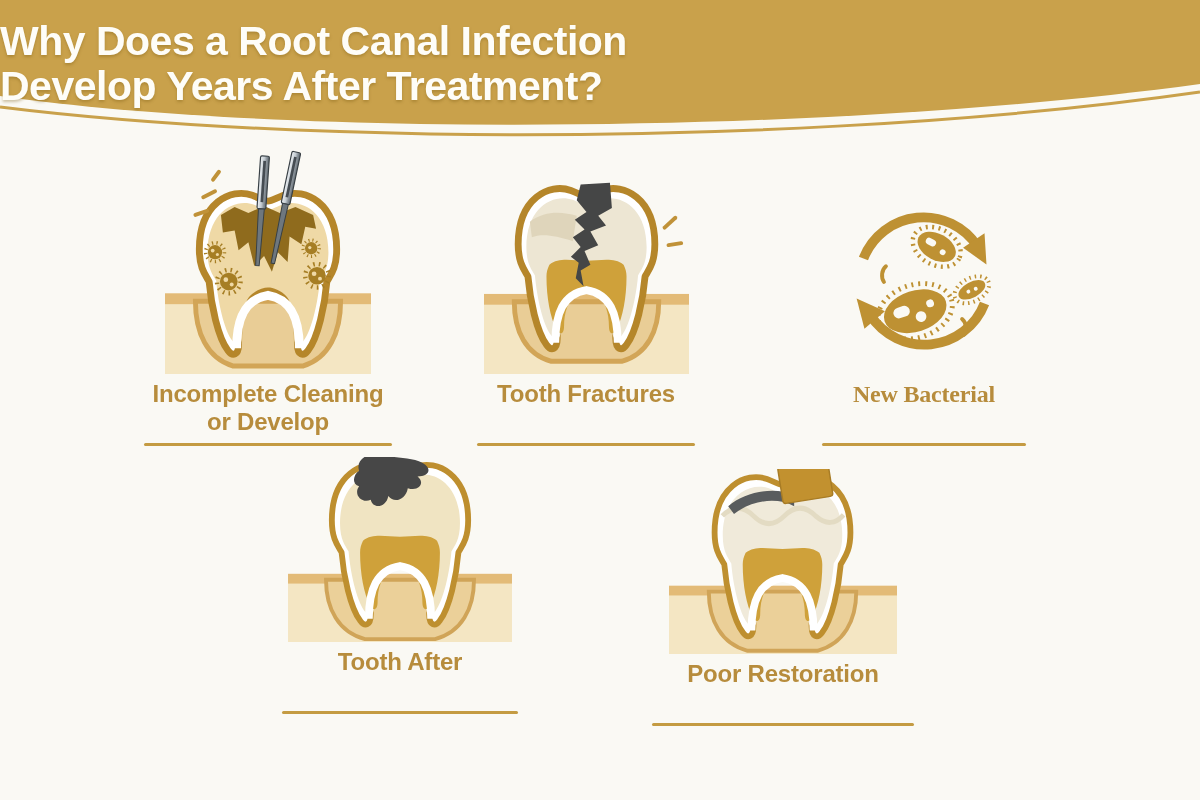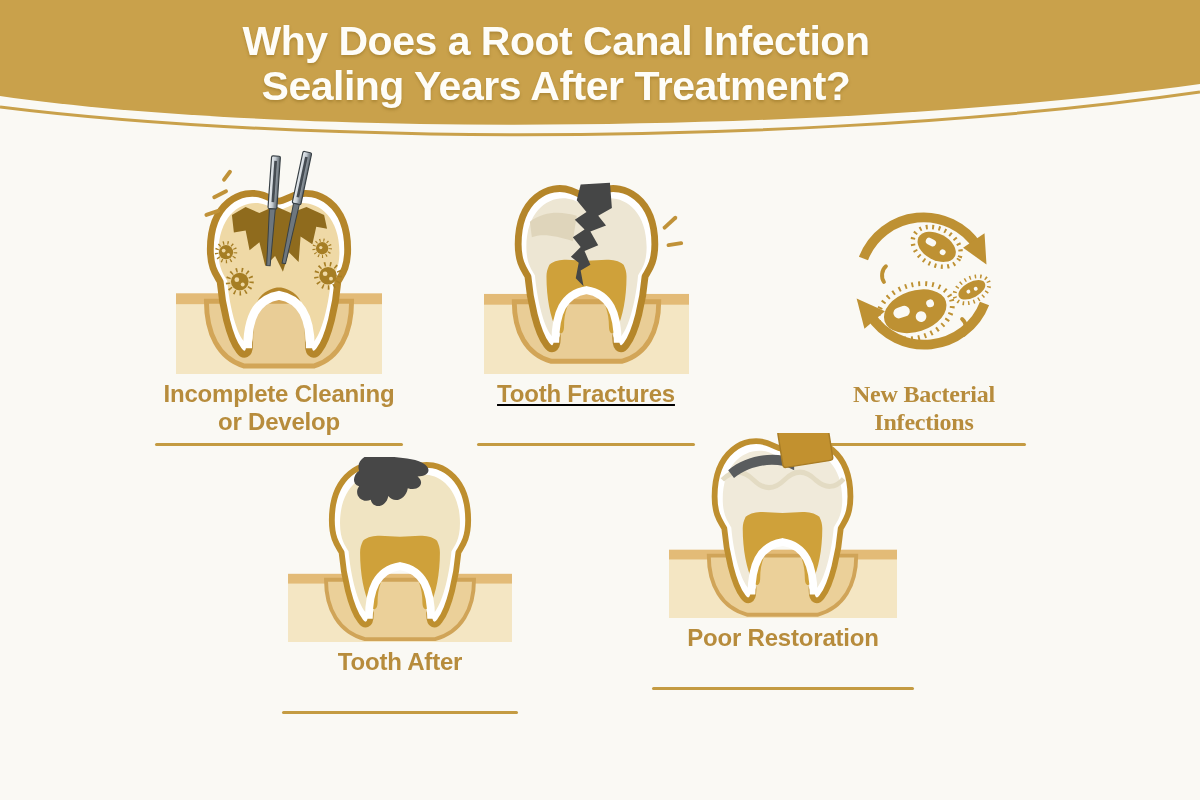--- a/index.html
+++ b/index.html
@@ -6,59 +6,59 @@
   body{
     width:1200px;height:800px;
     background:#FAF9F4;
     font-family:"Liberation Sans",sans-serif;
     overflow:hidden;
   }
   .canvas{position:relative;width:1200px;height:800px;}
   .banner-svg{position:absolute;top:0;left:0;display:block;}
   .title{
     position:absolute;top:19px;left:0;width:1112px;
-    text-align:center;color:#FEFDF8;font-weight:bold;
+    text-align:left;color:#FEFDF8;font-weight:bold;
     font-size:41px;line-height:45px;letter-spacing:-0.5px;
     text-shadow:0 2px 3px rgba(120,88,18,0.35);
   }
   .item{position:absolute;display:flex;flex-direction:column;align-items:center;}
   .icon-box{display:flex;align-items:flex-end;justify-content:center;}
   .row1 .icon-box{height:226px;}
   .row2 .icon-box{height:190px;}
   .label{
     margin-top:6px;text-align:center;font-weight:bold;
     font-size:24px;line-height:28px;color:#B78C3C;letter-spacing:-0.2px;
     min-height:56px;
   }
   .rule{height:3px;background:#C49B42;margin-top:7px;border-radius:2px;}
-  #item-1{left:129px;top:148px;width:300px;}
-  #item-2{left:436px;top:148px;width:300px;text-decoration:underline;}
+  #item-1{left:118px;top:148px;width:300px;}
+  #item-2{left:436px;top:148px;width:300px;}
   #item-3{left:774px;top:148px;width:300px;font-family:Liberation Serif, serif;}
   #item-4{left:250px;top:452px;width:300px;}
-  #item-5{left:633px;top:428px;width:300px;}
+  #item-5{left:633px;top:464px;width:300px;}
   #item-1 .rule{width:248px;}
   #item-2 .rule{width:218px;}
   #item-3 .rule{width:204px;}
   #item-4 .rule{width:236px;}
   #item-5 .rule{width:262px;}
   #item-3 svg{margin-bottom:10px;}
   svg{display:block;}
 </style>
 </head>
 <body>
 
 <div class="canvas">
 
   <svg class="banner-svg" width="1200" height="145" viewBox="0 0 1200 145">
     <path d="M0,0 H1200 V84 C980,114 700,128 420,124 C260,121 110,112 0,96 Z" fill="#C9A14B"></path>
     <path d="M0,107 C120,122 270,131 430,134 C705,138 985,123 1200,92" fill="none" stroke="#C9A14B" stroke-width="3"></path>
   </svg>
   <div class="title">
     <div>Why Does a Root Canal Infection</div>
-    <div>Sealing Years After Treatment?</div>
+    <div>Develop Years After Treatment?</div>
   </div>
 
   <div class="item row1" id="item-1">
     <div class="icon-box">
       <svg width="206" height="226" viewBox="0 0 210 230">
         <defs>
           <linearGradient id="metalGrad" x1="0" y1="0" x2="1" y2="0">
             <stop offset="0" stop-color="#EDF1F4"></stop>
             <stop offset="0.45" stop-color="#C4CCD2"></stop>
             <stop offset="0.75" stop-color="#848D94"></stop>
@@ -181,21 +181,20 @@
           </g>
         </g>
         <g stroke="#BE9133" stroke-width="4" fill="none" stroke-linecap="round">
           <path d="M46,70 A9,11 0 0 0 44,86"></path>
           <path d="M124,124 A9,11 0 0 1 126,140"></path>
         </g>
       </svg>
     </div>
     <div class="label">
       <div>New Bacterial</div>
-      <div>Infections</div>
     </div>
     <div class="rule"></div>
   </div>
 
   <div class="item row2" id="item-4">
     <div class="icon-box">
       <svg width="224" height="185" viewBox="0 0 230 190">
         <g transform="translate(15,-10)">
           <rect x="-15" y="130" width="230" height="80" fill="#F4E6C3"></rect>
           <rect x="-15" y="130" width="230" height="10" fill="#E3BB77"></rect>

